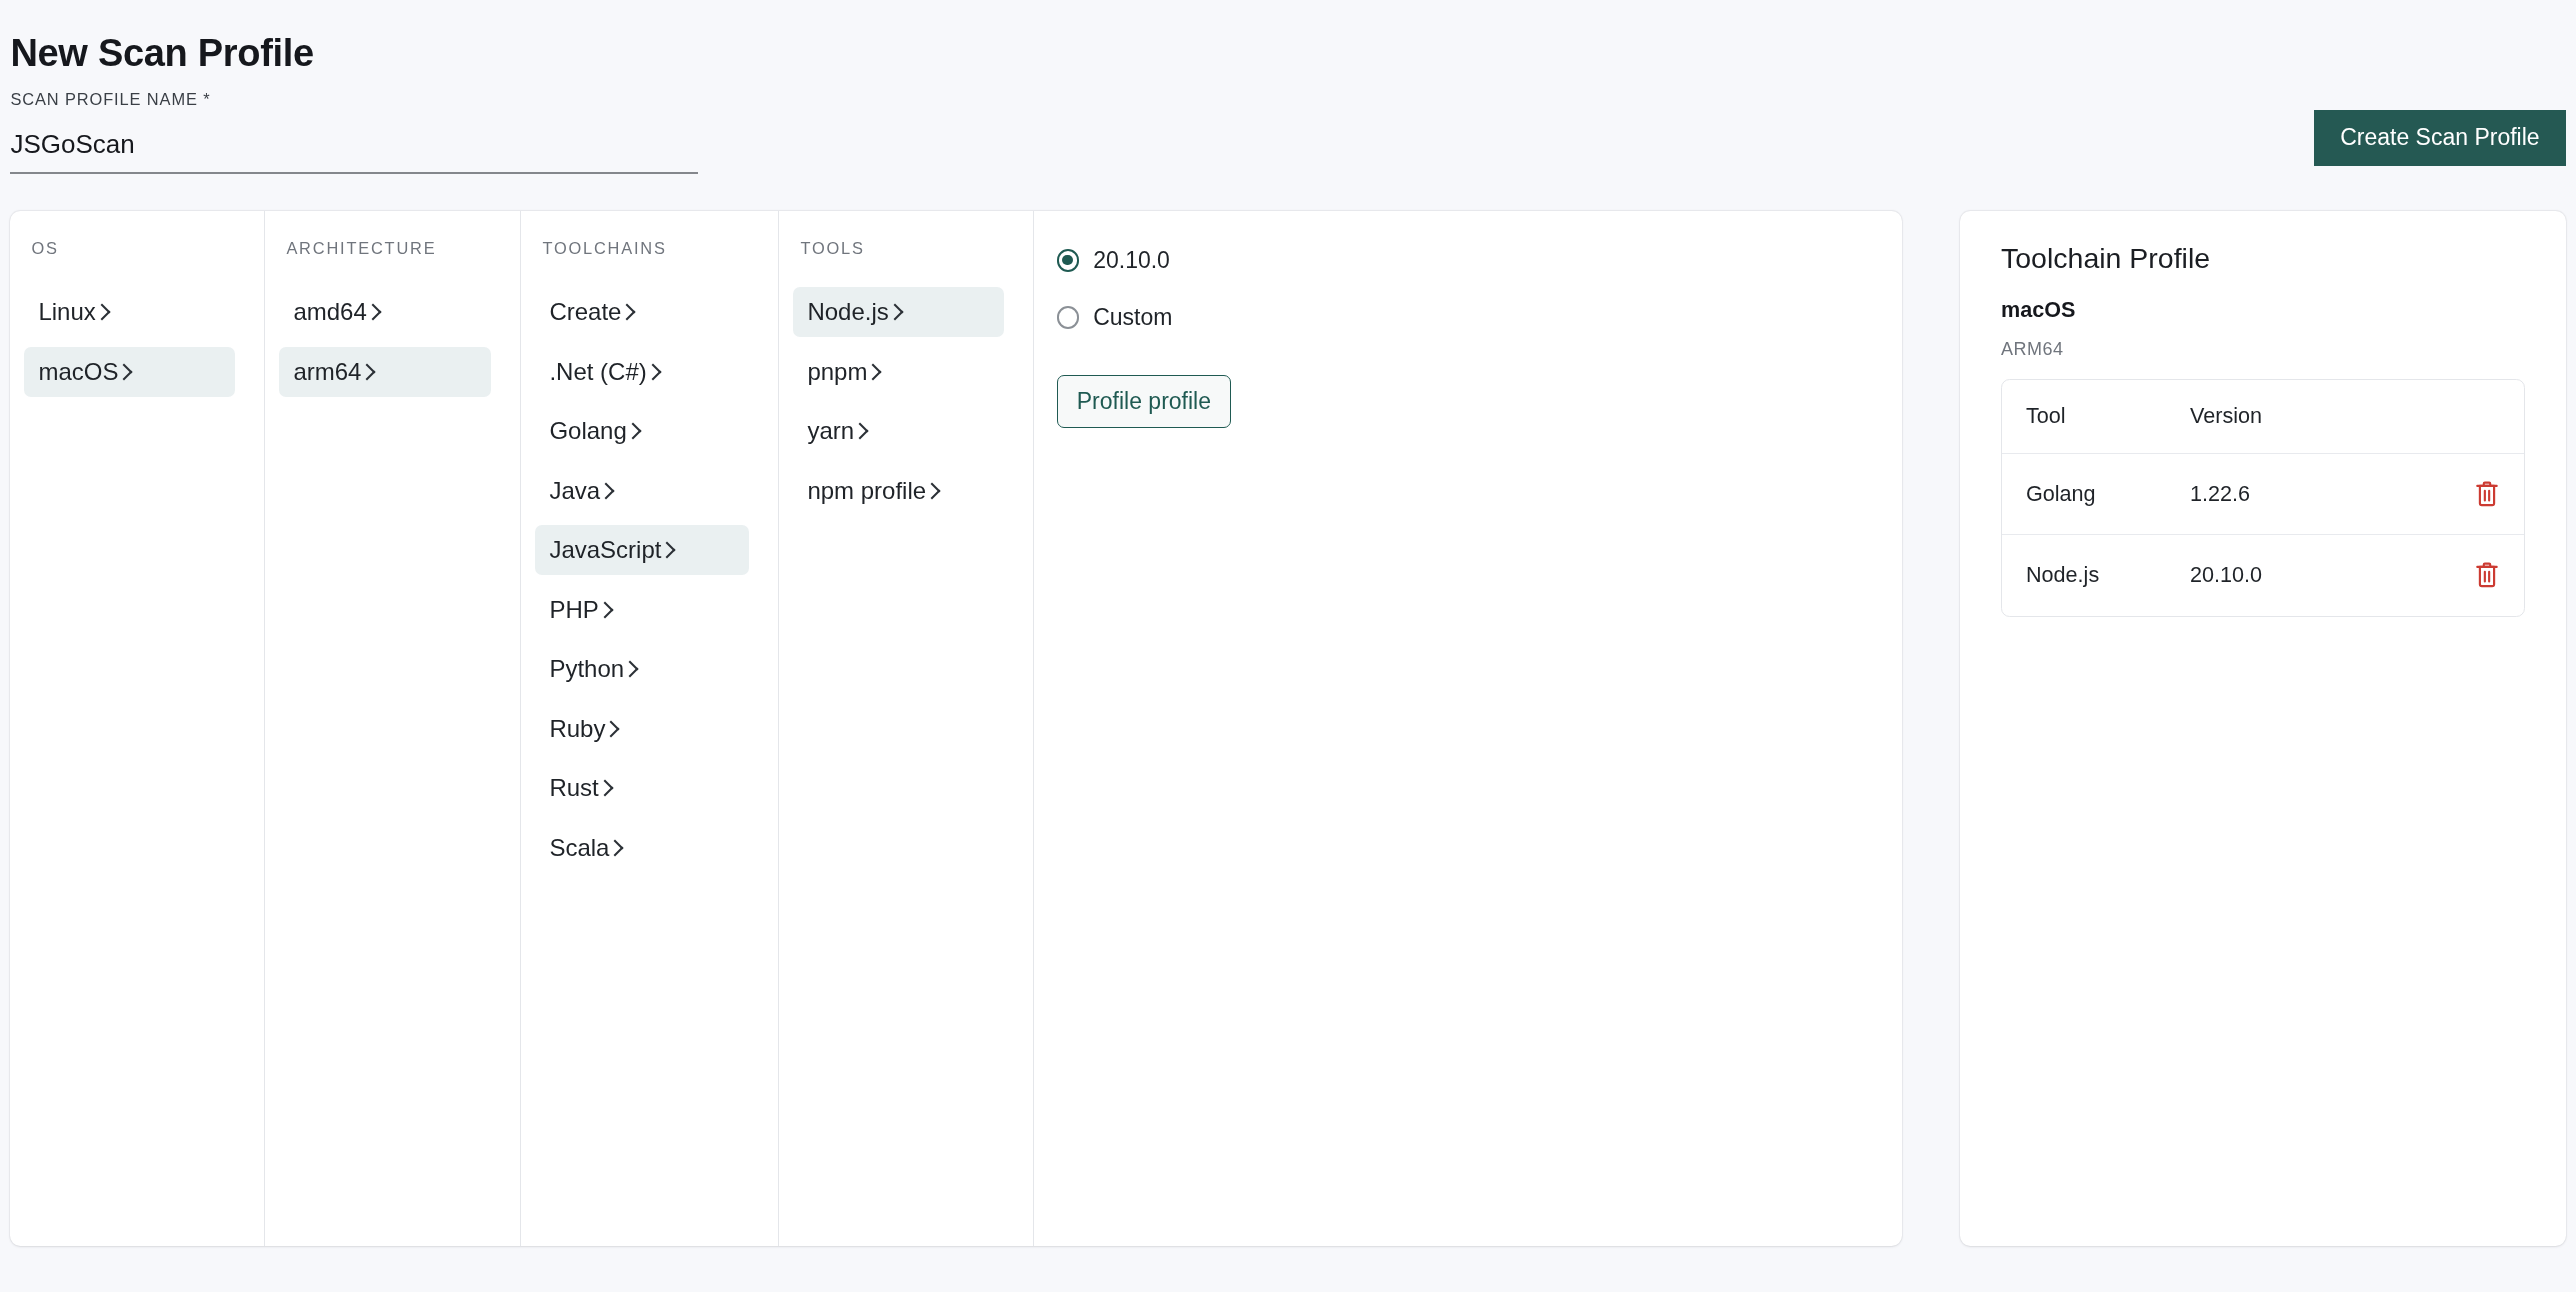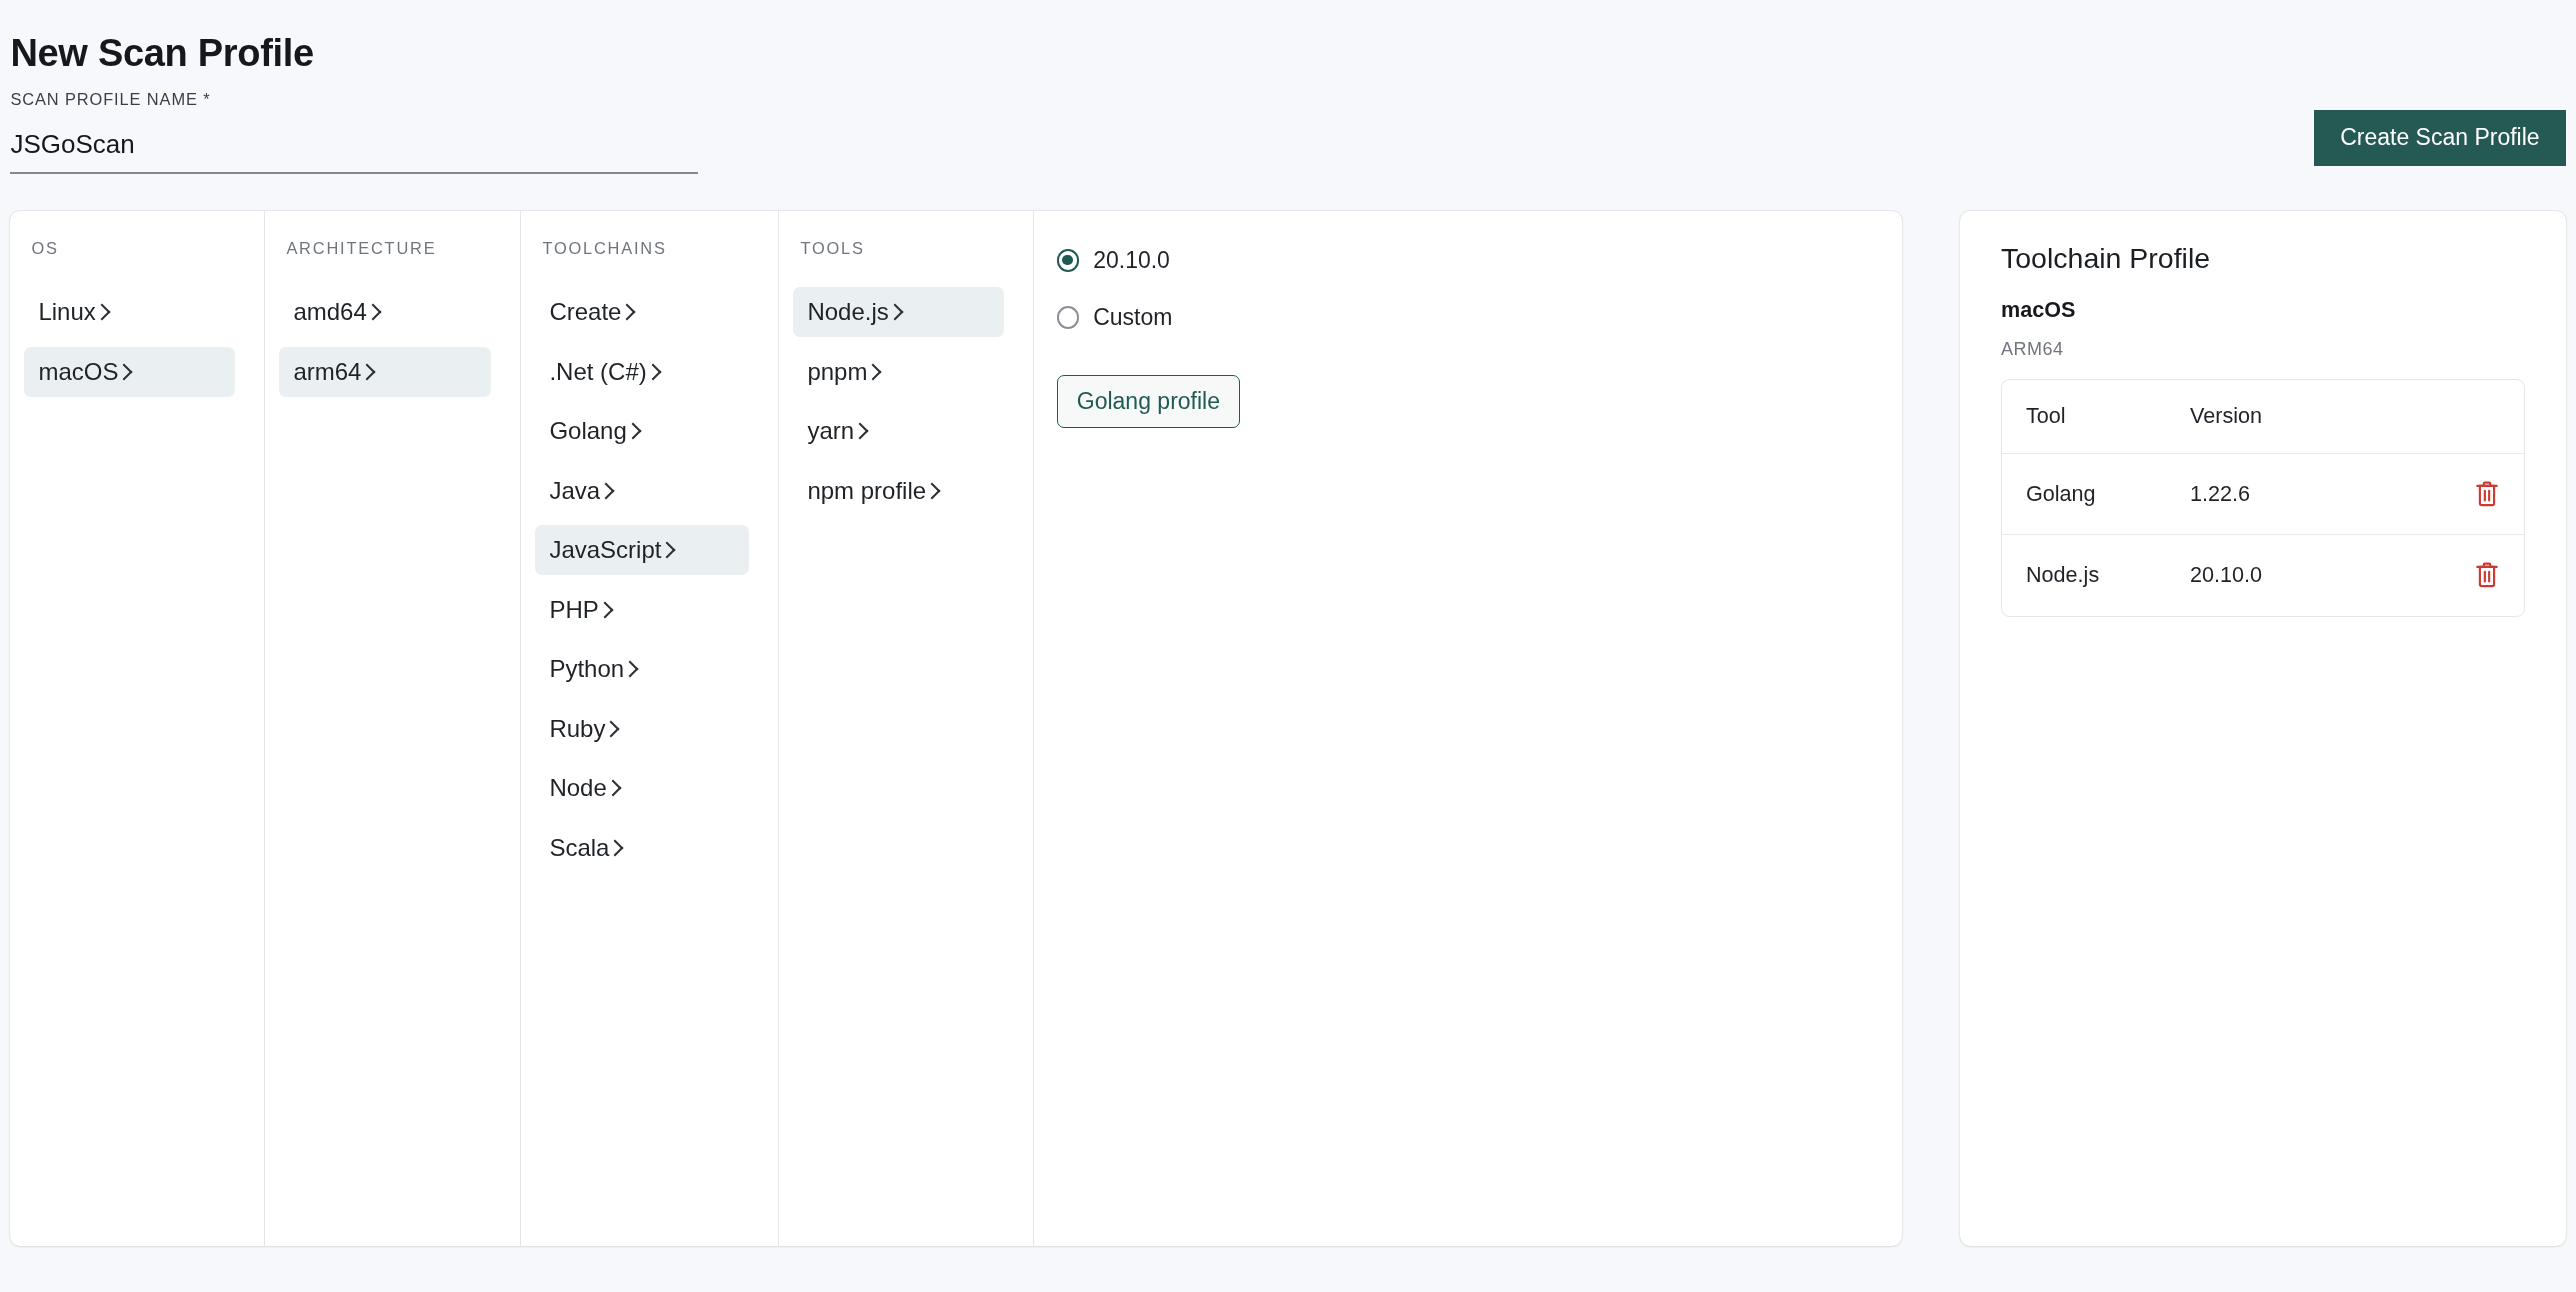--- a/index.html
+++ b/index.html
@@ -288,21 +288,21 @@
         </div>
         <div class="opt">
           <span class="opt-label">Python</span>
           <span class="chev"></span>
         </div>
         <div class="opt">
           <span class="opt-label">Ruby</span>
           <span class="chev"></span>
         </div>
         <div class="opt">
-          <span class="opt-label">Node</span>
+          <span class="opt-label">Rust</span>
           <span class="chev"></span>
         </div>
         <div class="opt">
           <span class="opt-label">Scala</span>
           <span class="chev"></span>
         </div>
       </div>
     </div>
 
     <div class="col col-tools">
@@ -330,21 +330,21 @@
     <div class="col col-name">
       <div class="name-body">
         <label class="radio-row">
           <span class="radio checked"></span>
           <span class="radio-label">20.10.0</span>
         </label>
         <label class="radio-row">
           <span class="radio"></span>
           <span class="radio-label">Custom</span>
         </label>
-        <button class="update-btn">Golang profile</button>
+        <button class="update-btn">Profile profile</button>
       </div>
     </div>
 
   </div>
 
   <div class="side-card">
     <div class="tc-title">Toolchain Profile</div>
     <div class="tc-os">macOS</div>
     <div class="tc-arch">ARM64</div>
 

